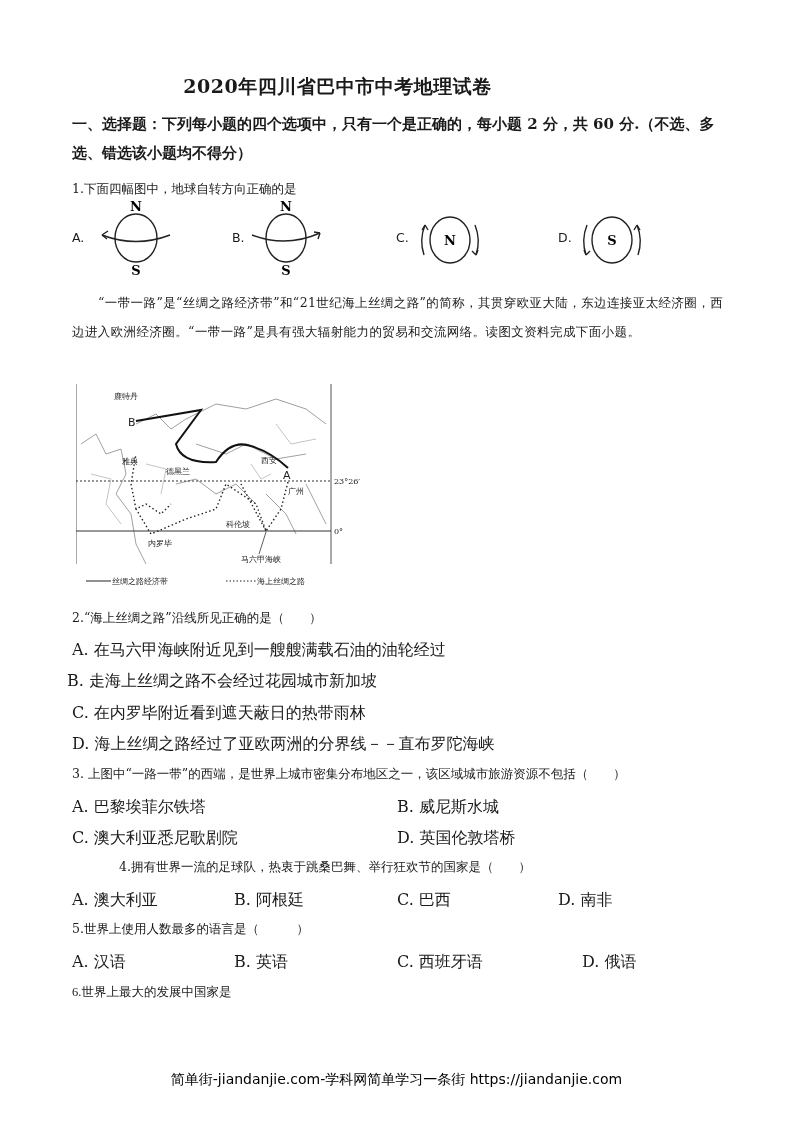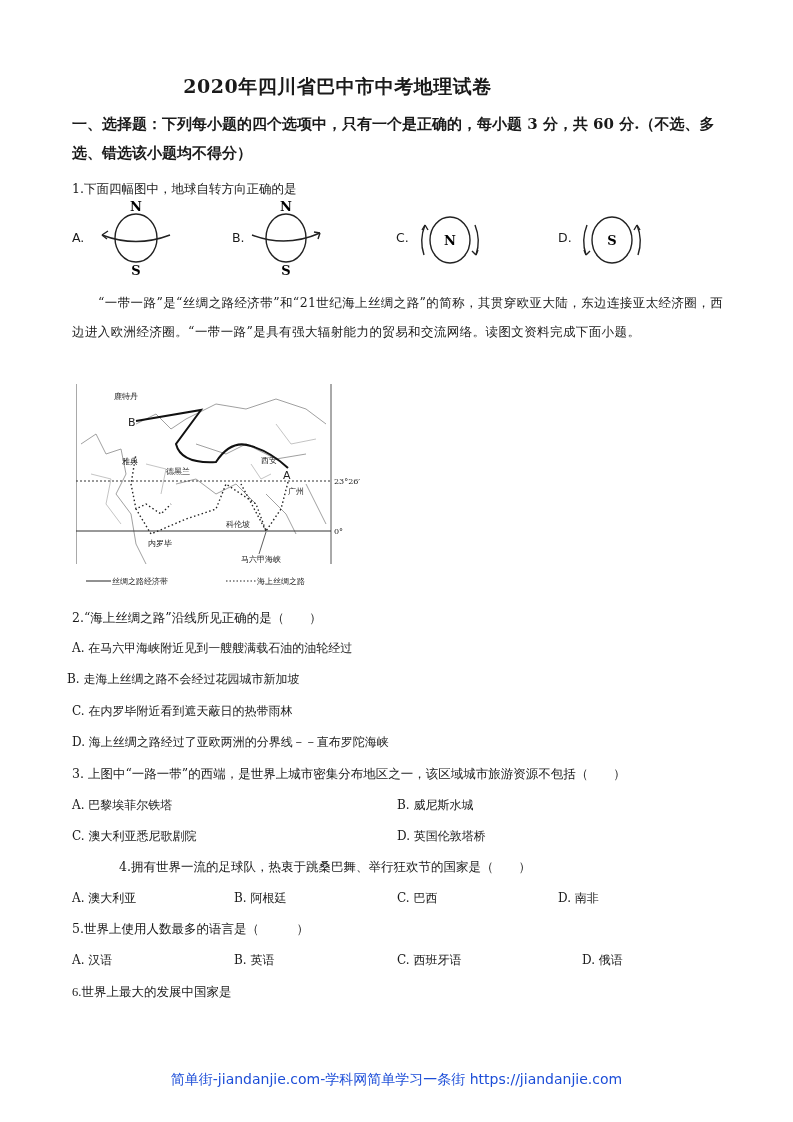--- a/index.html
+++ b/index.html
@@ -2,33 +2,33 @@
 <html><head>
 <meta charset="utf-8">
 <style>
   html, body { margin:0; padding:0; background:#ffffff; }
   body { width:793px; height:1122px; position:relative; overflow:hidden;
          font-family: "DejaVu Serif", "Liberation Serif", serif; color:#1a1a1a; }
   .abs { position:absolute; }
   .title { left:0; width:675px; top:74px; text-align:center; font-size:19px; font-weight:bold; letter-spacing:0.5px; }
   .section { left:72px; width:660px; top:110px; font-size:15px; font-weight:bold; line-height:29px; }
   .q { font-size:12.5px; left:72px; }
-  .opt { font-size:12px; }
+  .opt { font-size:16px; }
   .para { left:72px; width:660px; top:288px; font-size:12.5px; line-height:29px; text-indent:26px; letter-spacing:0.4px; }
   .globe-label { font-size:12.5px; font-family:"DejaVu Sans", sans-serif; }
-  .footer { left:0; width:793px; top:1071px; text-align:center; font-size:14px; color:#1d4ed8;
+  .footer { left:0; width:793px; top:1071px; text-align:center; font-size:14px; color:#000000;
             font-family:"DejaVu Sans", "Liberation Sans", sans-serif; }
   .map { left:76px; top:384px; width:284px; height:205px; }
   .maptext { font-size:8px; fill:#222; font-family:"DejaVu Serif", serif; }
 </style>
 </head>
 <body>
 
 <div class="abs title">2020年四川省巴中市中考地理试卷</div>
-<div class="abs section">一、选择题：下列每小题的四个选项中，只有一个是正确的，每小题 3 分，共 60 分.（不选、多选、错选该小题均不得分）</div>
+<div class="abs section">一、选择题：下列每小题的四个选项中，只有一个是正确的，每小题 2 分，共 60 分.（不选、多选、错选该小题均不得分）</div>
 
 <div class="abs q" style="top:173px;margin-top:8px;">1.下面四幅图中，地球自转方向正确的是</div>
 
 <div class="abs" style="left:72px; top:198px; width:140px; height:80px;">
   <span class="abs globe-label" style="left:0; top:32px;">A.</span>
   <svg class="abs" style="left:20px; top:0;" width="90" height="80">
     <text x="44" y="13" font-size="13" font-weight="bold" text-anchor="middle" font-family="DejaVu Serif, serif">N</text>
     <ellipse cx="44" cy="40" rx="21" ry="24" fill="none" stroke="#222" stroke-width="1.4"></ellipse>
     <path d="M10 37 Q44 50 78 37" fill="none" stroke="#222" stroke-width="1.4"></path>
     <path d="M10 37 l6 -4 M10 37 l5 4" stroke="#222" stroke-width="1.4"></path>

